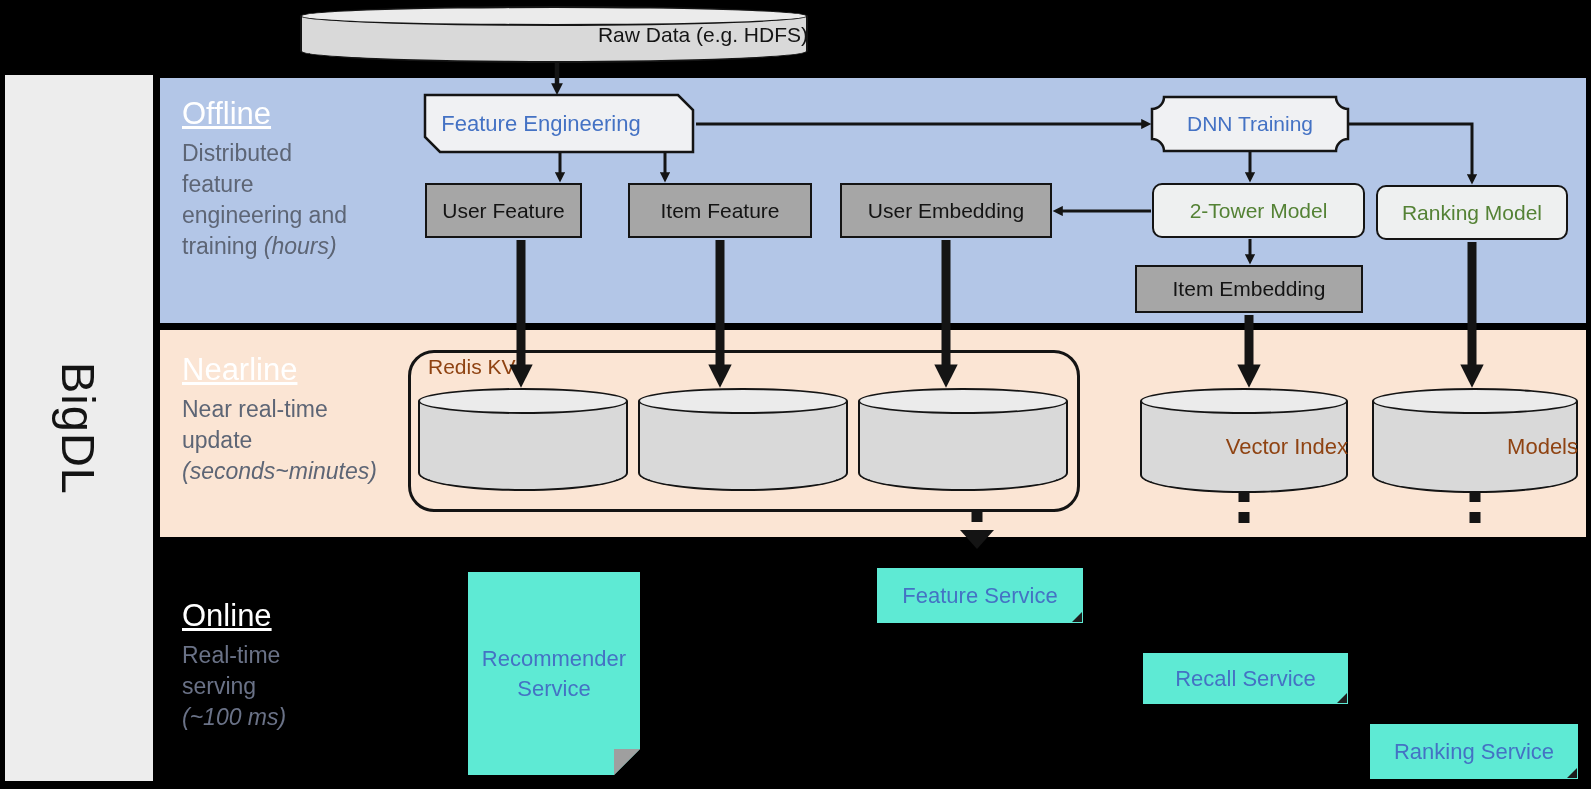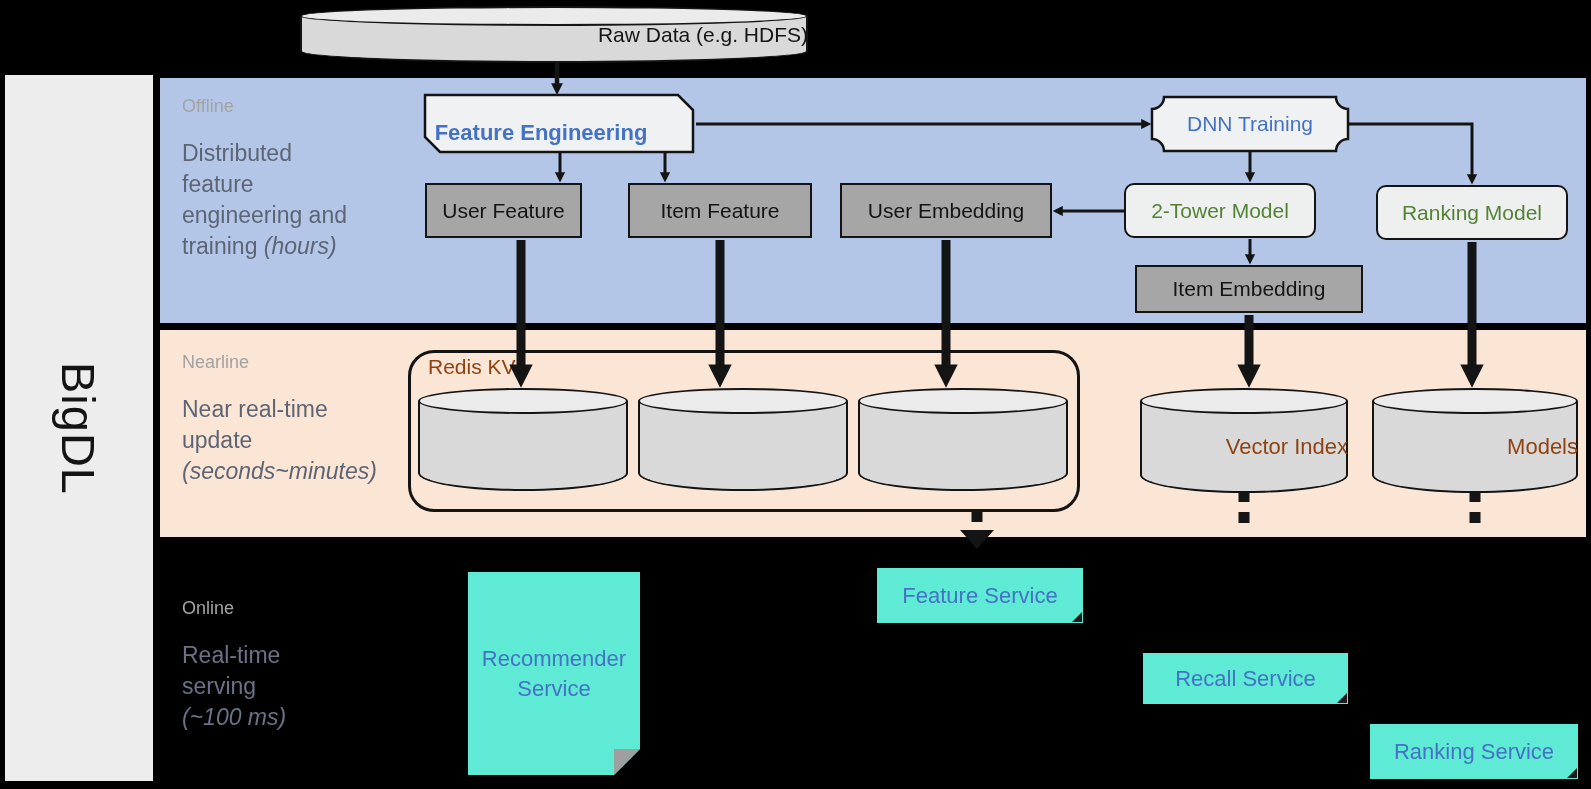--- a/index.html
+++ b/index.html
@@ -9,21 +9,21 @@
 
   
   .sidebar{left:5px;top:75px;width:148px;height:706px;background:#ededed;
            display:flex;align-items:center;justify-content:center;}
   .sidebar span{transform:rotate(90deg);font-size:47px;color:#141414;letter-spacing:1px;white-space:nowrap;}
 
   
   .band{left:160px;width:1426px;}
   .band.offline{top:78px;height:245px;background:#b3c6e7;}
   .band.nearline{top:330px;height:207px;background:#fbe5d4;}
-  .band-title{font-size:18px;color:#a3a3a3;}
+  .band-title{font-size:31px;color:#ffffff;text-decoration:underline;}
   .band-desc{font-size:23px;line-height:31px;color:#5d6575;}
   .band-desc .pre{white-space:pre-line;}
   .band-desc .it{font-style:italic;}
   .online-desc{color:#6a7287;}
 
   
   .cyl .top{position:absolute;left:0;right:0;top:0;height:26px;border-radius:50%;
             background:#ebebeb;border:2.5px solid #141414;z-index:2;box-sizing:border-box;}
   .cyl .body{position:absolute;left:0;right:0;top:13px;bottom:0;background:#d9d9d9;
              border:2.5px solid #141414;border-top:none;box-sizing:border-box;
@@ -147,27 +147,27 @@
     <path d="M946,240 V368" stroke="#141414" stroke-width="9" marker-end="url(#mbg)"></path>
     <path d="M1249,315 V368" stroke="#141414" stroke-width="9" marker-end="url(#mbg)"></path>
     <path d="M1472,242 V368" stroke="#141414" stroke-width="9" marker-end="url(#mbg)"></path>
 
     <path d="M977,512 V522" stroke="#141414" stroke-width="11"></path>
     <polygon points="960,530 994,530 977,549" fill="#141414"></polygon>
     <path d="M1244,491 V523" stroke="#141414" stroke-width="11" stroke-dasharray="11 10"></path>
     <path d="M1475,491 V523" stroke="#141414" stroke-width="11" stroke-dasharray="11 10"></path>
   </svg>
 
-  <div class="abs node shape-label" style="left:425px;top:104px;width:232px;height:57px;font-weight:bold;">Feature Engineering</div>
+  <div class="abs node shape-label" style="left:425px;top:95px;width:232px;height:57px;">Feature Engineering</div>
   <div class="abs node shape-label" style="left:1152px;top:97px;width:196px;height:54px;font-size:21px;">DNN Training</div>
 
   <div class="abs node box-dark" style="left:425px;top:183px;width:157px;height:55px;">User Feature</div>
   <div class="abs node box-dark" style="left:840px;top:183px;width:212px;height:55px;">User Embedding</div>
   <div class="abs node box-dark" style="left:628px;top:183px;width:184px;height:55px;">Item Feature</div>
-  <div class="abs node box-green" style="left:1124px;top:183px;width:192px;height:55px;">2-Tower Model</div>
+  <div class="abs node box-green" style="left:1152px;top:183px;width:213px;height:55px;">2-Tower Model</div>
   <div class="abs node box-green" style="left:1376px;top:185px;width:192px;height:55px;">Ranking Model</div>
   <div class="abs node box-dark" style="left:1135px;top:265px;width:228px;height:48px;">Item Embedding</div>
 
   <div class="abs service doc" style="left:468px;top:572px;width:172px;height:203px;">
     <span style="width:150px;">Recommender Service</span>
   </div>
   <div class="abs fold-lg" style="left:614px;top:749px;"></div>
 
   <div class="abs service" style="left:877px;top:568px;width:206px;height:55px;">
     <span>Feature Service</span>

